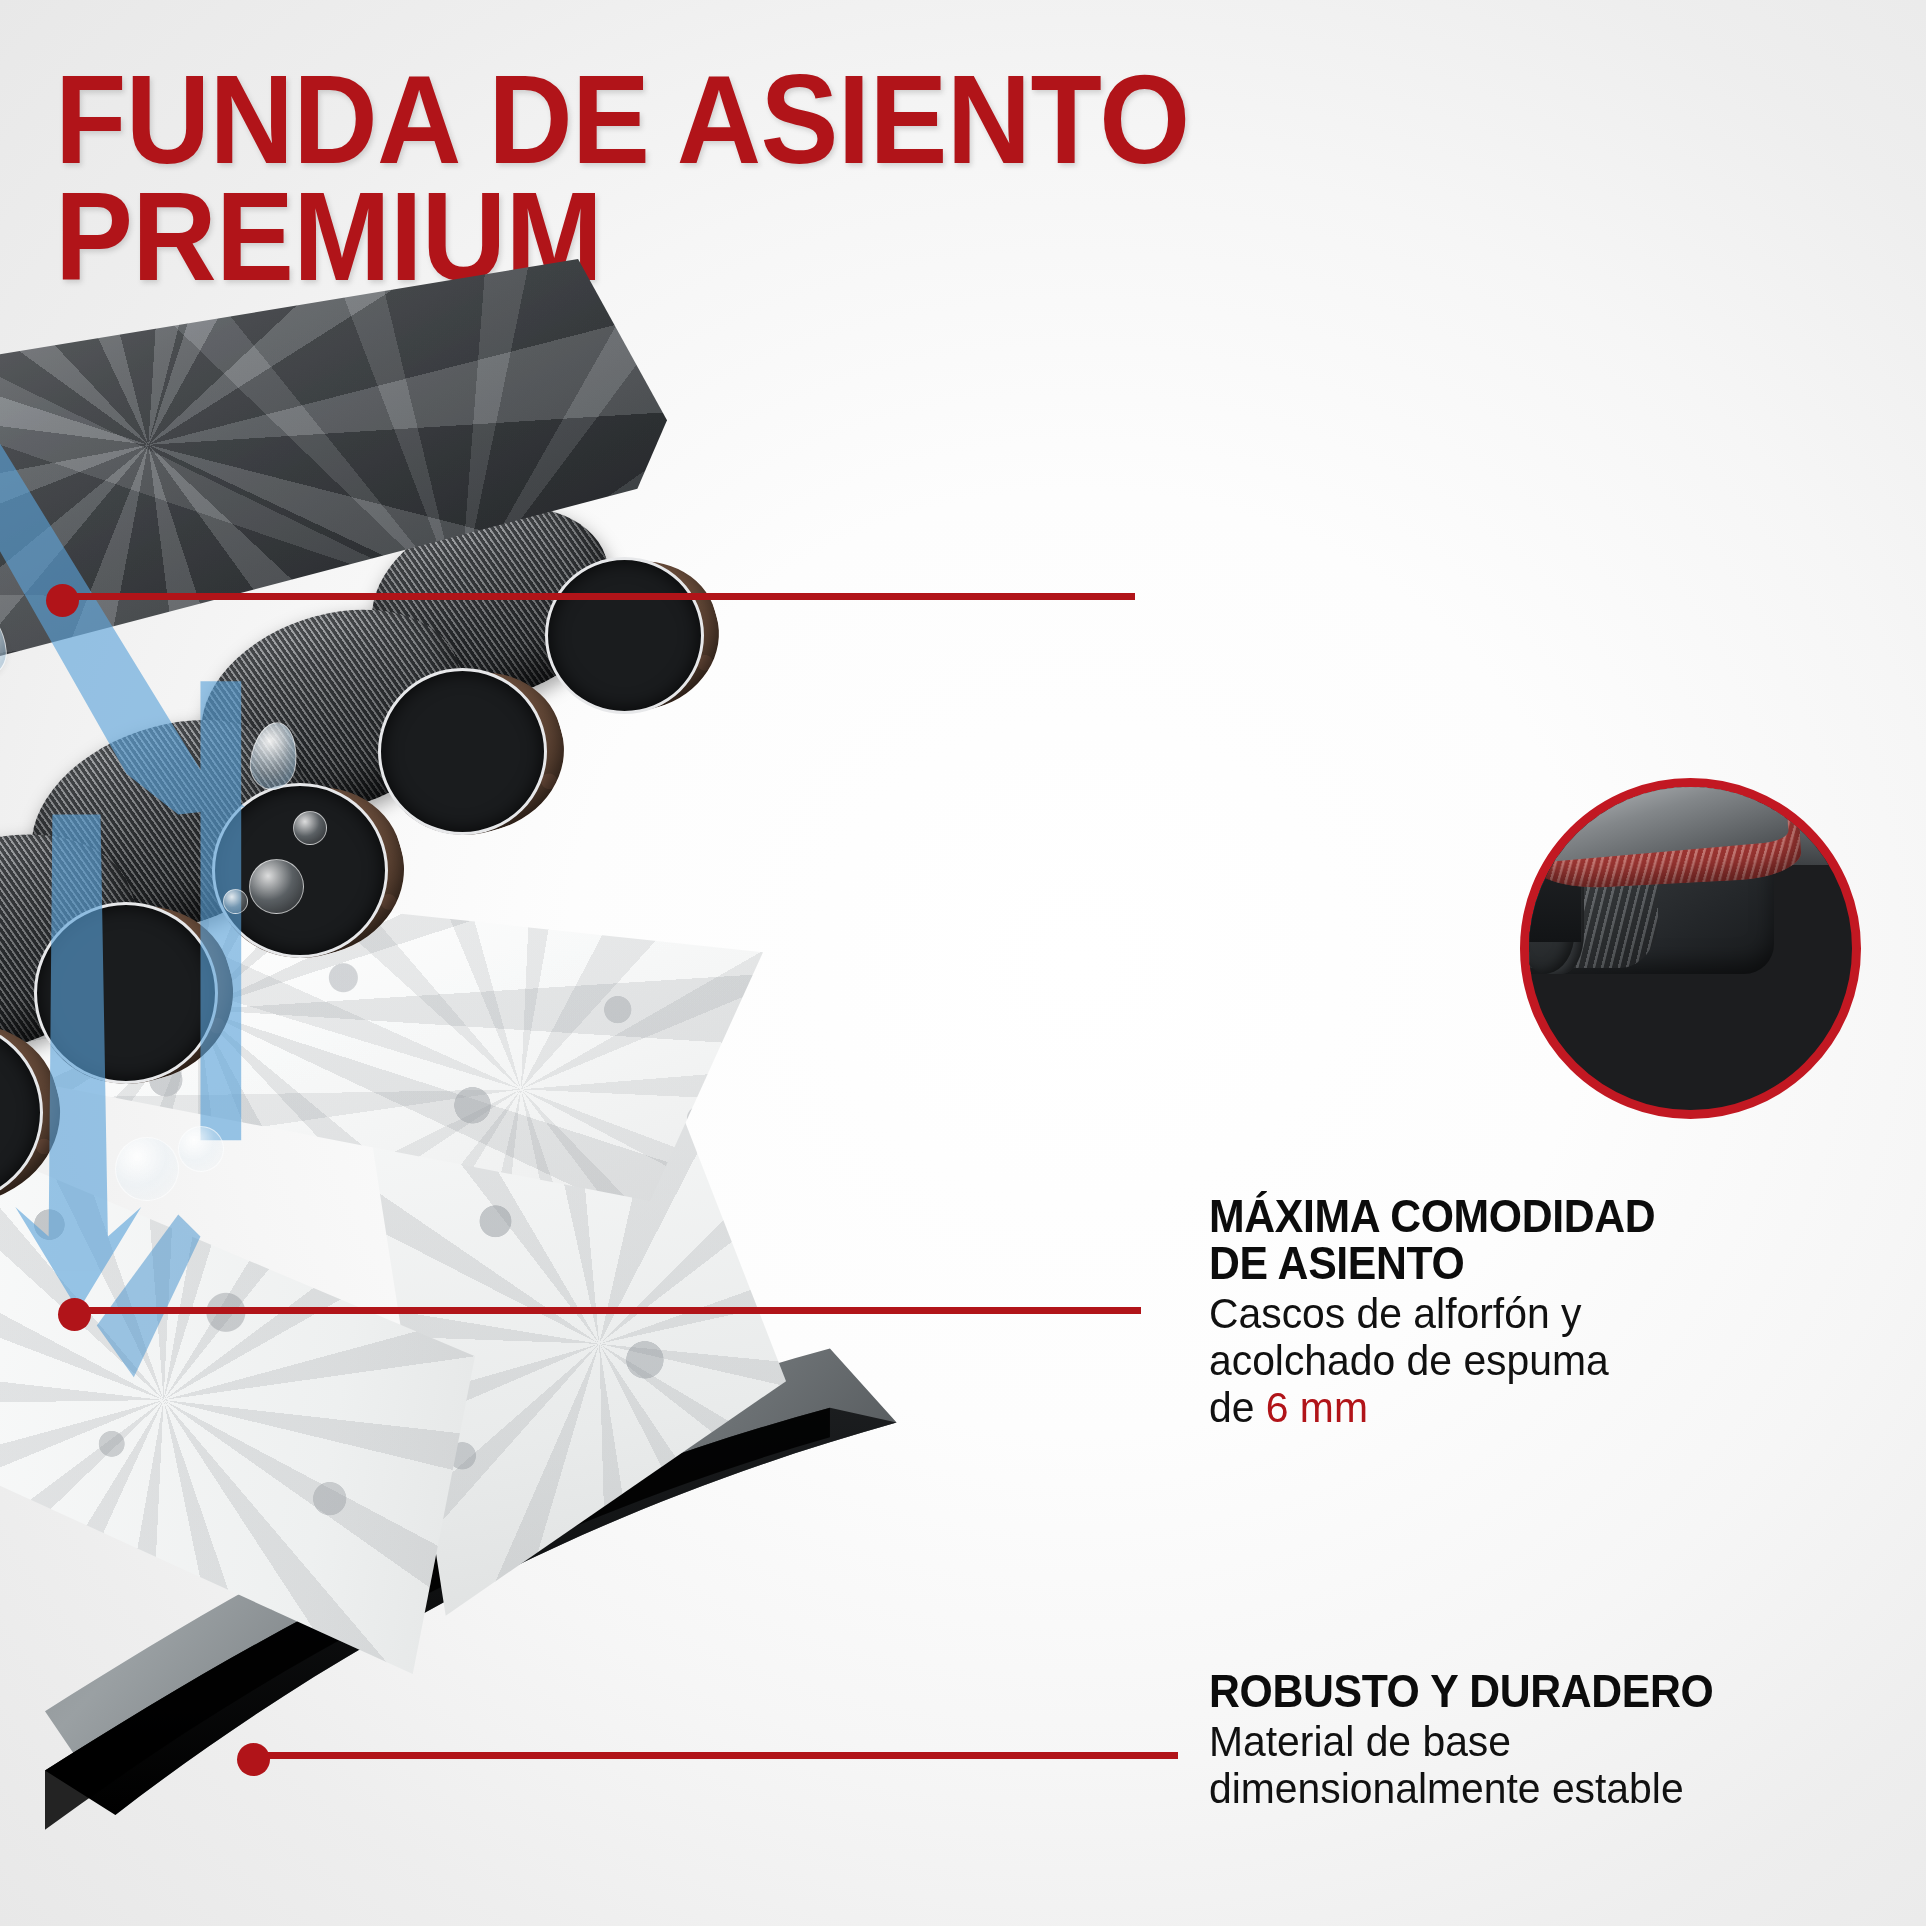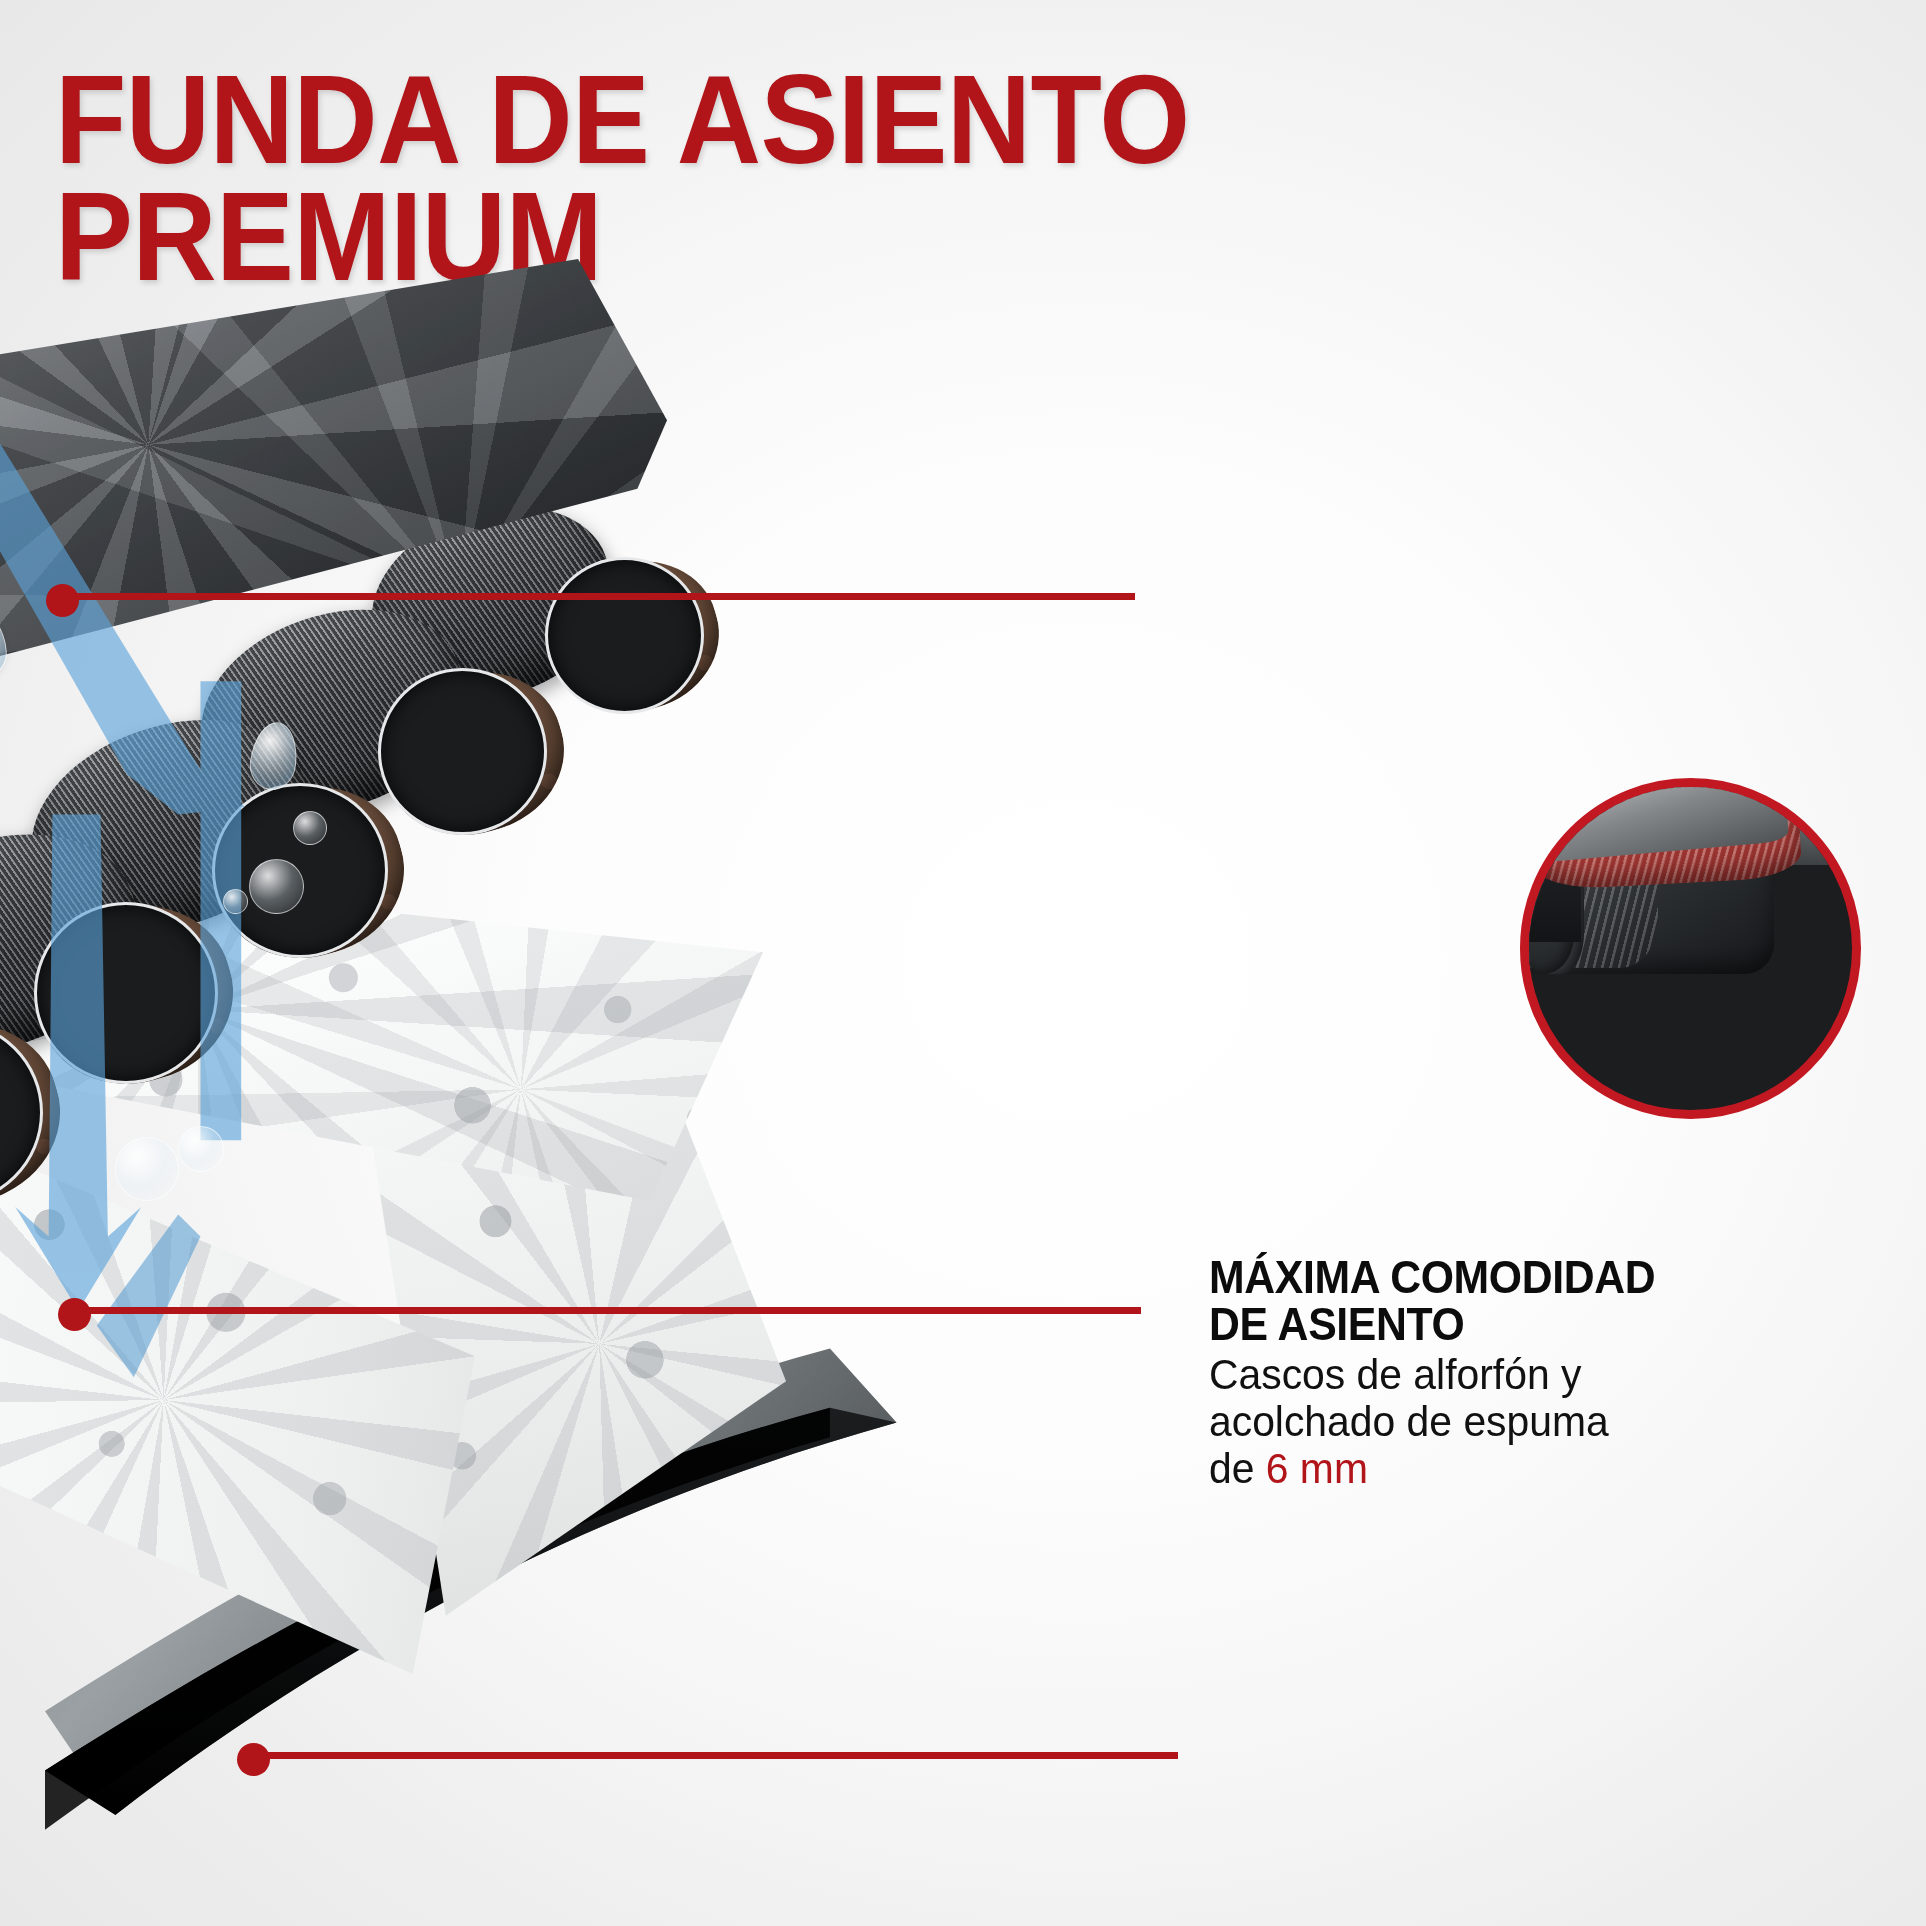--- a/index.html
+++ b/index.html
@@ -421,28 +421,33 @@
     <span class="ldot"></span>
     <span class="lbar"></span>
   </div>
 
   <div class="leader" style="left:237px; top:1750px; width:941px;">
     <span class="ldot"></span>
     <span class="lbar"></span>
   </div>
 
 
-  <div class="callout" style="top:1254px;">
+  <div class="callout" style="top:1193px;">
     <h2>MÁXIMA COMODIDAD
 DE ASIENTO</h2>
     <p><span>Cascos de alforfón y
 acolchado de espuma
 de </span><span class="accent">6 mm</span></p>
   </div>
 
+  <div class="callout" style="top:1668px;">
+    <h2>ROBUSTO Y DURADERO</h2>
+    <p>Material de base
+dimensionalmente estable</p>
+  </div>
 
   <div id="inset">
     <div class="ph ph-dashtop"></div>
     <div class="ph ph-door"></div>
     <div class="ph ph-doorpanel"></div>
     <div class="ph ph-backrest"></div>
     <div class="ph ph-bolster"></div>
     <div class="ph ph-pillar"></div>
     <div class="ph ph-vent"></div>
     <div class="ph ph-darkright"></div>

